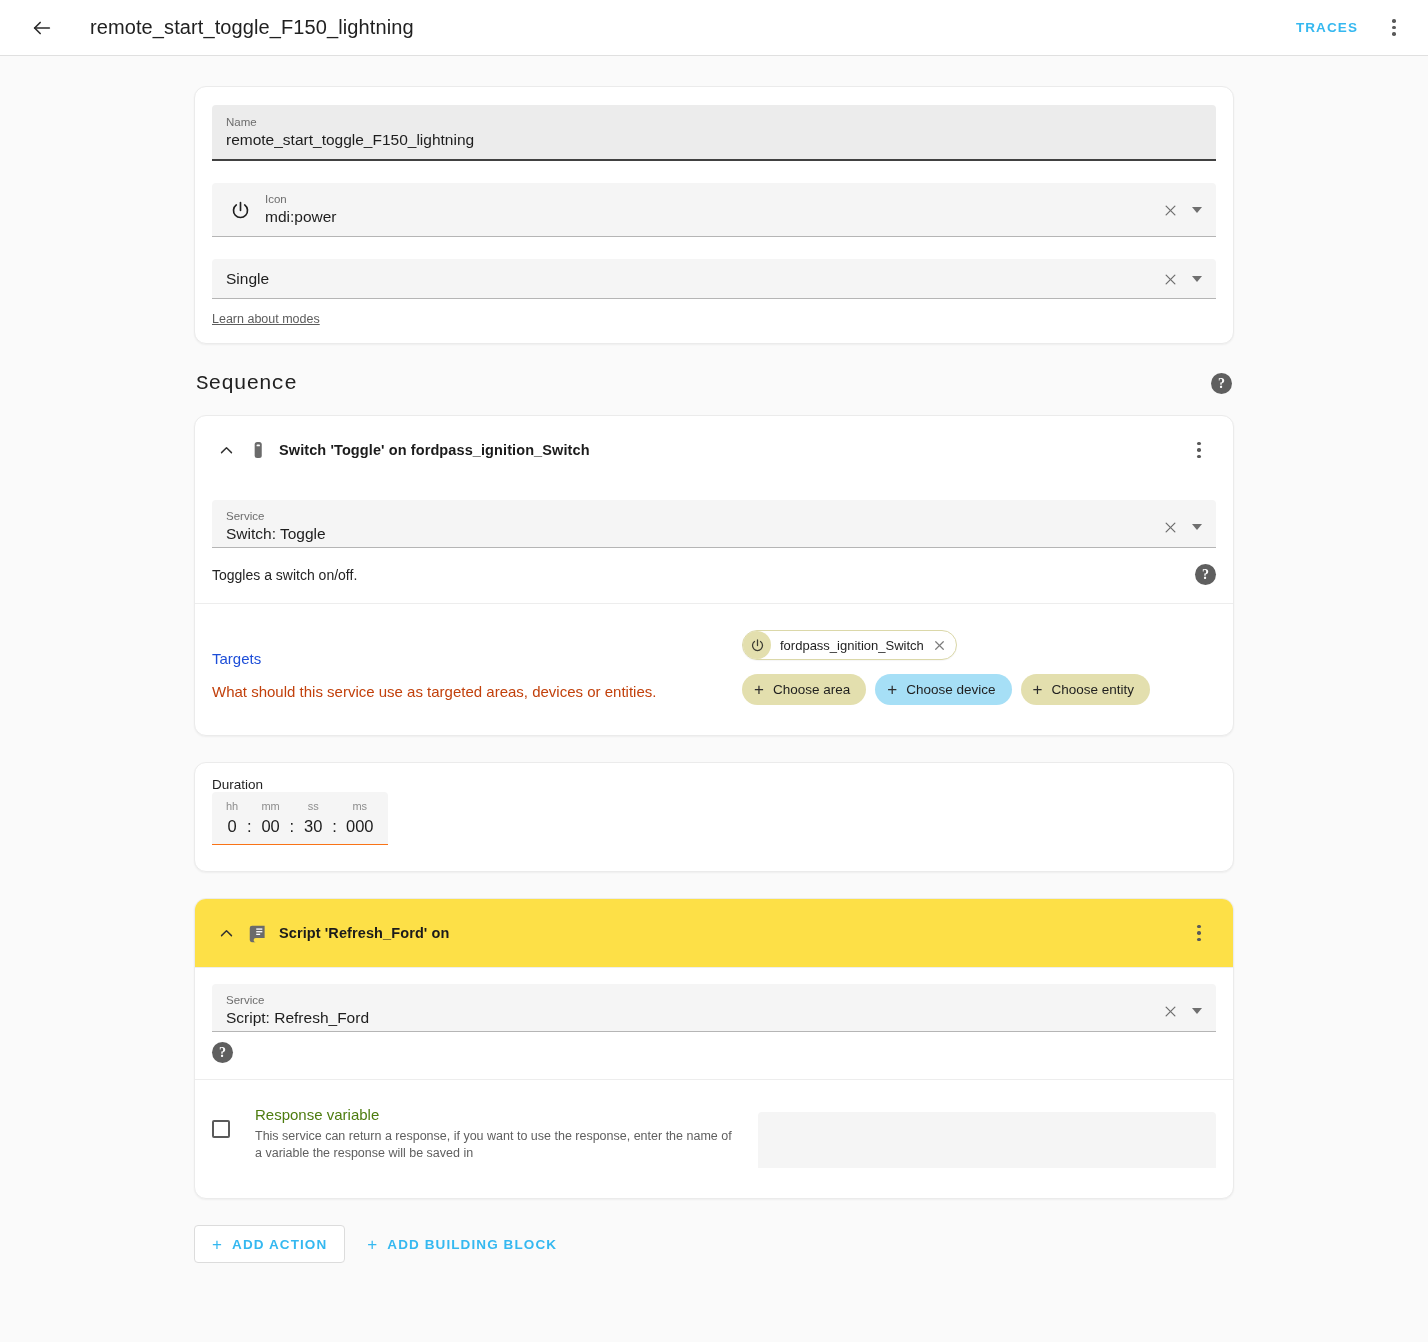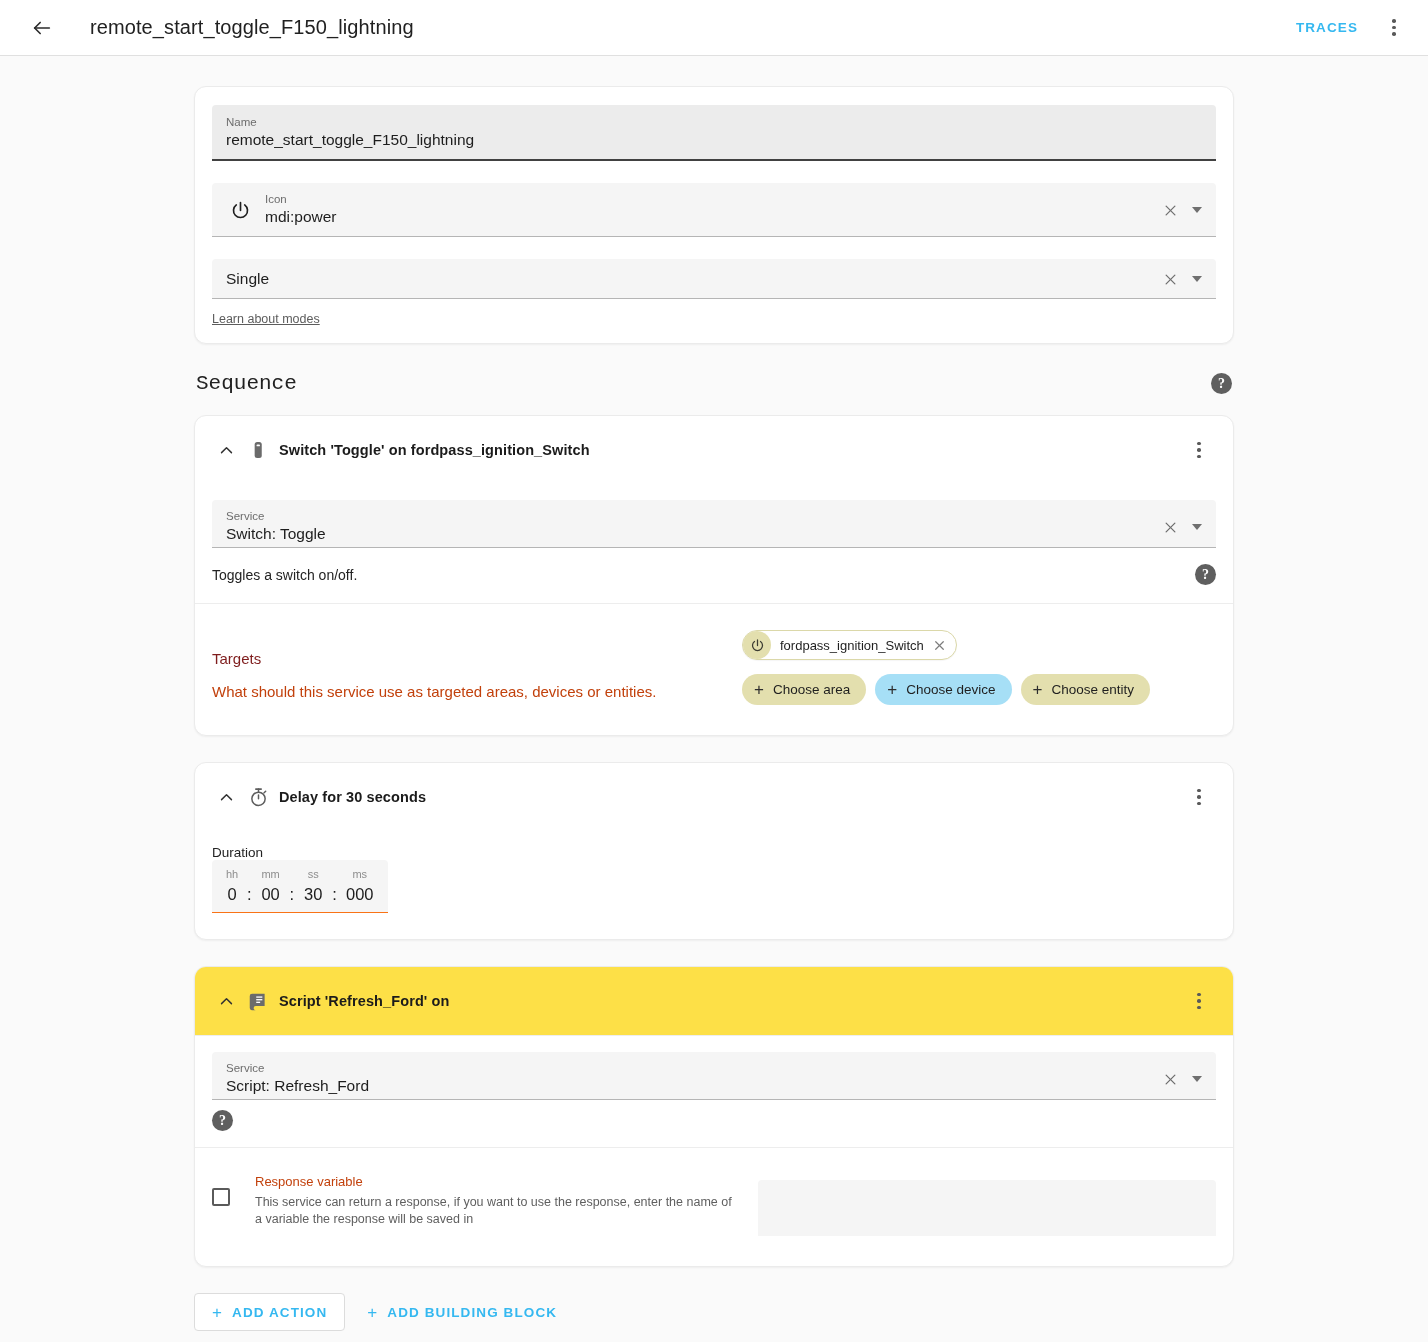--- a/index.html
+++ b/index.html
@@ -207,21 +207,21 @@
   }
   .desc-text { font-size: 14px; color: #232323; }
 
   
   .targets-row {
     display: flex;
     padding: 26px 17px 30px 17px;
     gap: 20px;
   }
   .targets-left { width: 510px; flex: 0 0 auto; padding-top: 20px; }
-  .targets-title { font-size: 15px; color: #7f1d1d; margin-bottom: 7px; }
+  .targets-title { font-size: 15px; color: #1d4ed8; margin-bottom: 7px; }
   .targets-sub { font-size: 15px; color: #c2410c; line-height: 18px; margin-top: 16px; }
   .targets-right { flex: 1 1 auto; display: flex; flex-direction: column; align-items: flex-start; gap: 14px; }
 
   .entity-chip {
     display: inline-flex;
     align-items: center;
     height: 30px;
     background: #ffffff;
     border: 1px solid #dbd8a9;
     border-radius: 16px;
@@ -313,21 +313,21 @@
   .checkbox {
     width: 18px; height: 18px;
     border: 2px solid #5a5a5a;
     border-radius: 2px;
     background: #ffffff;
     margin-top: 14px;
     flex: 0 0 auto;
     cursor: pointer;
   }
   .response-left { width: 500px; flex: 0 0 auto; padding-left: 17px; }
-  .response-title { font-size: 13px; color: #c2410c; margin-bottom: 5px; }
+  .response-title { font-size: 15px; color: #4d7c0f; margin-bottom: 5px; }
   .response-sub { font-size: 12.5px; color: #5f5f5f; line-height: 17px; }
   .response-input {
     flex: 1 1 auto;
     height: 56px;
     background: #f5f5f5;
     border-radius: 4px 4px 0 0;
     margin-top: 6px;
     margin-left: 12px;
   }
 
@@ -536,42 +536,20 @@
             <span class="plus">+</span>
             <span>Choose entity</span>
           </button>
         </div>
 
       </div>
     </div>
   </div>
 
   <div class="card action-card">
-    <div class="action-head">
-      <span class="chevron-up">
-        <svg width="17" height="17" viewBox="0 0 24 24" fill="none" stroke="#323232" stroke-width="2" stroke-linecap="round" stroke-linejoin="round">
-          <polyline points="5,15 12,8 19,15"></polyline>
-        </svg>
-      </span>
-      <span class="head-icon">
-        <svg width="21" height="21" viewBox="0 0 24 24" fill="none" stroke="#5d5d5d" stroke-width="1.7" stroke-linecap="round">
-          <circle cx="12" cy="13.5" r="7.6"></circle>
-          <line x1="12" y1="13.5" x2="12" y2="9"></line>
-          <line x1="9" y1="2.4" x2="15" y2="2.4" stroke-width="2"></line>
-          <line x1="12" y1="2.4" x2="12" y2="5.6"></line>
-          <line x1="18.4" y1="6.6" x2="20.2" y2="4.8"></line>
-        </svg>
-      </span>
-      <span class="action-title">Delay for 30 seconds</span>
-      <span class="overflow-dots">
-        <i></i>
-        <i></i>
-        <i></i>
-      </span>
-    </div>
 
     <div class="duration-block">
       <div class="duration-label">Duration</div>
       <div class="duration-field">
         <span class="dur-seg hh">
           <span class="u">hh</span>
           <span class="v">0</span>
         </span>
         <span class="dur-colon">:</span>
         <span class="dur-seg mm">

